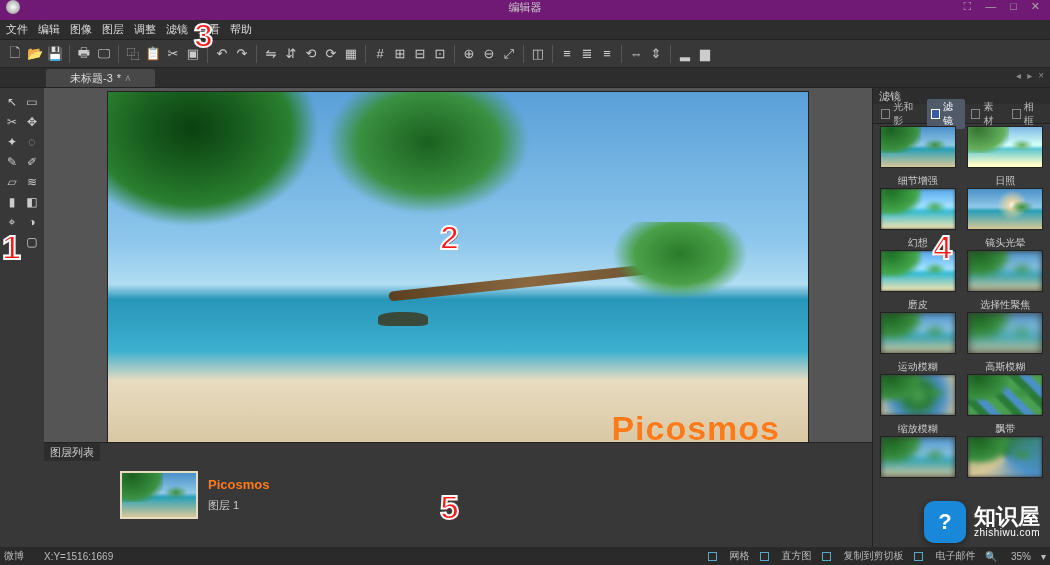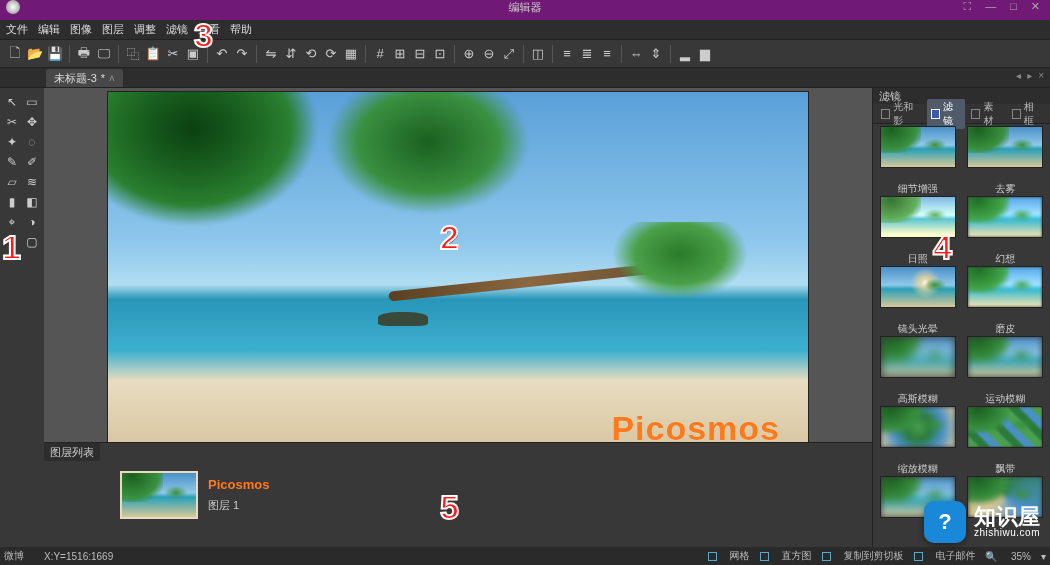--- a/index.html
+++ b/index.html
@@ -10,21 +10,21 @@
 .titlebar .logo { width: 14px; height: 14px; margin-left: 6px; border-radius: 50%; background: radial-gradient(circle,#fff,#888); }
 .titlebar .win-controls { margin-left: auto; display: flex; gap: 14px; padding-right: 10px; color: #aaa; font-size: 11px; }
 .titlebar .win-controls span { cursor: pointer; }
 .menubar { height: 20px; background: #2d2d2d; display: flex; align-items: center; padding-left: 6px; gap: 10px; font-size: 11px; border-bottom: 1px solid #222; }
 .menubar span { color: #ddd; cursor: pointer; }
 .toolbar { height: 28px; background: #383838; display: flex; align-items: center; padding-left: 6px; gap: 2px; border-bottom: 1px solid #222; }
 .tb-btn { width: 18px; height: 18px; display: flex; align-items: center; justify-content: center; cursor: pointer; color: #ccc; font-size: 13px; }
 .tb-sep { width: 1px; height: 18px; background: #555; margin: 0 3px; }
 .tabstrip { height: 20px; background: #2d2d2d; display: flex; align-items: flex-end; padding-left: 46px; border-bottom: 1px solid #222; position: relative; }
 .tabstrip .nav { position: absolute; right: 6px; top: 2px; display: flex; gap: 6px; color: #888; font-size: 10px; }
-.tab { height: 18px; background: #484848; color: #ddd; padding: 1px 8px; border-top-left-radius: 3px; border-top-right-radius: 3px; font-size: 11px; display: flex; align-items: center; gap: 4px; }
+.tab { height: 18px; background: #484848; color: #ddd; padding: 1px 24px; border-top-left-radius: 3px; border-top-right-radius: 3px; font-size: 11px; display: flex; align-items: center; gap: 4px; }
 .tab .x { color: #999; font-size: 10px; }
 .body { flex: 1; display: flex; min-height: 0; }
 .left-tools { width: 44px; background: #383838; padding: 6px 0; display: flex; flex-direction: column; align-items: center; gap: 4px; }
 .tool-row { display: flex; gap: 4px; }
 .tool { width: 16px; height: 16px; display: flex; align-items: center; justify-content: center; cursor: pointer; color: #ccc; font-size: 12px; }
 .center { flex: 1; display: flex; flex-direction: column; min-width: 0; background: #b91c1c; position: relative; }
 .canvas-wrap { flex: 1; background: #555; background-image: radial-gradient(circle at 20% 30%, rgba(255,255,255,.02) 20px, transparent 21px), radial-gradient(circle at 80% 70%, rgba(255,255,255,.02) 25px, transparent 26px), radial-gradient(circle at 50% 85%, rgba(255,255,255,.02) 18px, transparent 19px), radial-gradient(circle at 10% 80%, rgba(255,255,255,.02) 15px, transparent 16px); display: flex; align-items: flex-start; justify-content: center; padding: 4px 0 0 0; overflow: hidden; }
 .canvas { width: 700px; height: 370px; background: linear-gradient(to bottom, #5aa0d8 0%, #8cc6ec 40%, #b0ddf2 52%, #2896b8 56%, #3db0d0 70%, #e8dcc0 78%, #d4c19a 100%); position: relative; box-shadow: 0 0 0 1px #222; overflow: hidden; }
 .palm1 { position: absolute; top: -20px; left: -30px; width: 380px; height: 280px; background: radial-gradient(ellipse 180px 140px at 30% 20%, #0a4010 0%, #1a6020 30%, #2a8030 55%, transparent 70%); filter: blur(1px); }
 .palm1b { position: absolute; top: -10px; left: 200px; width: 300px; height: 200px; background: radial-gradient(ellipse 140px 100px at 40% 30%, #1a6020 0%, #3a9040 50%, transparent 72%); filter: blur(1px); }
@@ -43,21 +43,21 @@
 .right { width: 178px; background: #383838; display: flex; flex-direction: column; border-left: 1px solid #222; }
 .r-title { height: 16px; background: #2d2d2d; color: #ccc; font-size: 11px; padding: 1px 6px; }
 .r-tabs { height: 20px; display: flex; align-items: center; gap: 2px; padding: 2px 4px; background: #333; border-bottom: 1px solid #222; font-size: 10px; }
 .r-tab { display: flex; align-items: center; gap: 3px; padding: 1px 4px; color: #bbb; cursor: pointer; border-radius: 2px; }
 .r-tab.active { background: #505a68; color: #fff; }
 .r-tab .sq { width: 10px; height: 10px; border: 1px solid #888; }
 .r-tab.active .sq { border-color: #fff; background: #3a5aa8; }
 .eff-grid { flex: 1; overflow-y: auto; padding: 2px 4px; display: grid; grid-template-columns: 1fr 1fr; gap: 2px 6px; align-content: start; }
 .eff { display: flex; flex-direction: column; align-items: center; cursor: pointer; }
 .eff-thumb { width: 76px; height: 42px; border: 1px solid #222; position: relative; overflow: hidden; }
-.eff-lbl { font-size: 10px; color: #ccc; margin-top: 14px; height: 12px; }
+.eff-lbl { font-size: 10px; color: #ccc; margin-top: 6px; height: 12px; }
 .beach { width: 100%; height: 100%; background: linear-gradient(to bottom,#4a90c8 0%,#90c8e8 45%,#28a0b8 55%,#d8c898 100%); position: relative; }
 .beach::before { content: ""; position: absolute; top: 0; left: 0; width: 55%; height: 65%; background: radial-gradient(ellipse at 25% 10%,#1a6020 0%,#3a9040 60%,transparent 80%); }
 .beach::after { content: ""; position: absolute; top: 30%; right: 12%; width: 30%; height: 30%; background: radial-gradient(ellipse,#3a9040,transparent 75%); }
 .f-blur { filter: blur(3px); }
 .f-blur2 { filter: blur(5px); }
 .f-dark { filter: brightness(.7); }
 .f-soft { filter: blur(1.5px) brightness(1.15); }
 .f-sun { filter: brightness(1.25) sepia(.25); }
 .f-flare::before { background: radial-gradient(circle at 60% 40%, #fff 0%, rgba(255,220,150,.8) 8%, transparent 30%); width:100%; height:100%; }
 .f-swirl { background: conic-gradient(from 0deg,#2a7a3a,#4a90c8,#d8c898,#2a7a3a); filter: blur(2px); }
@@ -253,26 +253,20 @@
         </div>
       <div class="eff-grid" id="eff-grid">
           <div class="eff">
             <div class="eff-thumb">
               <div class="beach "></div>
             </div>
             <div class="eff-lbl">细节增强</div>
           </div>
           <div class="eff">
             <div class="eff-thumb">
-              <div class="beach "></div>
-            </div>
-            <div class="eff-lbl">去雾</div>
-          </div>
-          <div class="eff">
-            <div class="eff-thumb">
               <div class="beach f-sun"></div>
             </div>
             <div class="eff-lbl">日照</div>
           </div>
           <div class="eff">
             <div class="eff-thumb">
               <div class="beach f-soft"></div>
             </div>
             <div class="eff-lbl">幻想</div>
           </div>
@@ -283,29 +277,35 @@
             <div class="eff-lbl">镜头光晕</div>
           </div>
           <div class="eff">
             <div class="eff-thumb">
               <div class="beach f-soft"></div>
             </div>
             <div class="eff-lbl">磨皮</div>
           </div>
           <div class="eff">
             <div class="eff-thumb">
+              <div class="beach f-blur"></div>
+            </div>
+            <div class="eff-lbl">选择性聚焦</div>
+          </div>
+          <div class="eff">
+            <div class="eff-thumb">
+              <div class="beach f-blur"></div>
+            </div>
+            <div class="eff-lbl">运动模糊</div>
+          </div>
+          <div class="eff">
+            <div class="eff-thumb">
               <div class="beach f-blur2"></div>
             </div>
             <div class="eff-lbl">高斯模糊</div>
-          </div>
-          <div class="eff">
-            <div class="eff-thumb">
-              <div class="beach f-blur"></div>
-            </div>
-            <div class="eff-lbl">运动模糊</div>
           </div>
           <div class="eff">
             <div class="eff-thumb">
               <div class="beach f-zoom"></div>
             </div>
             <div class="eff-lbl">缩放模糊</div>
           </div>
           <div class="eff">
             <div class="eff-thumb">
               <div class="beach f-wave"></div>

